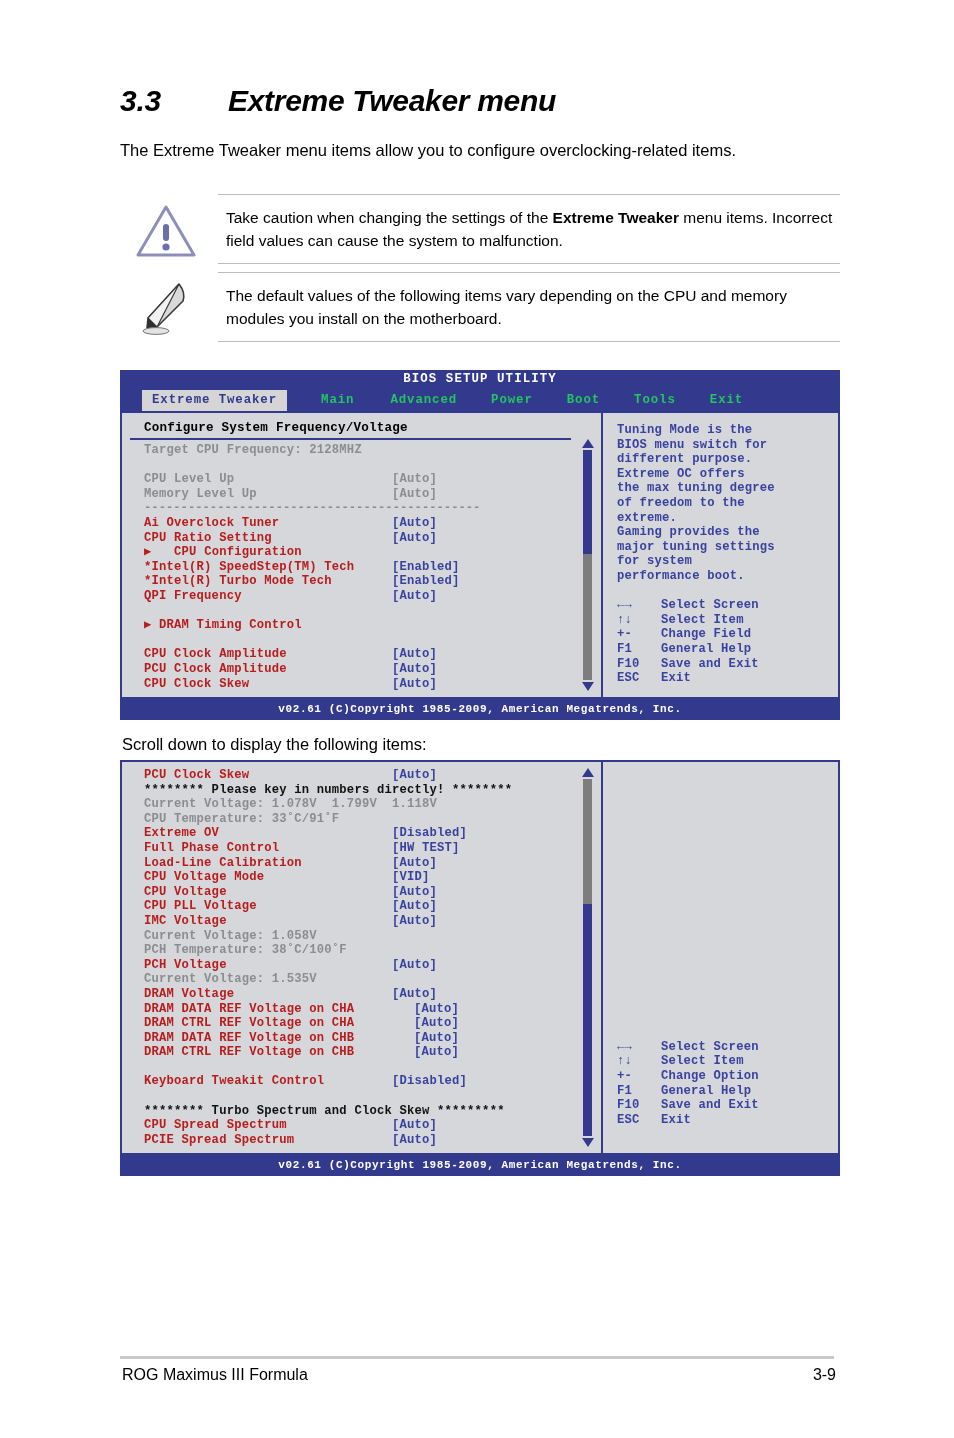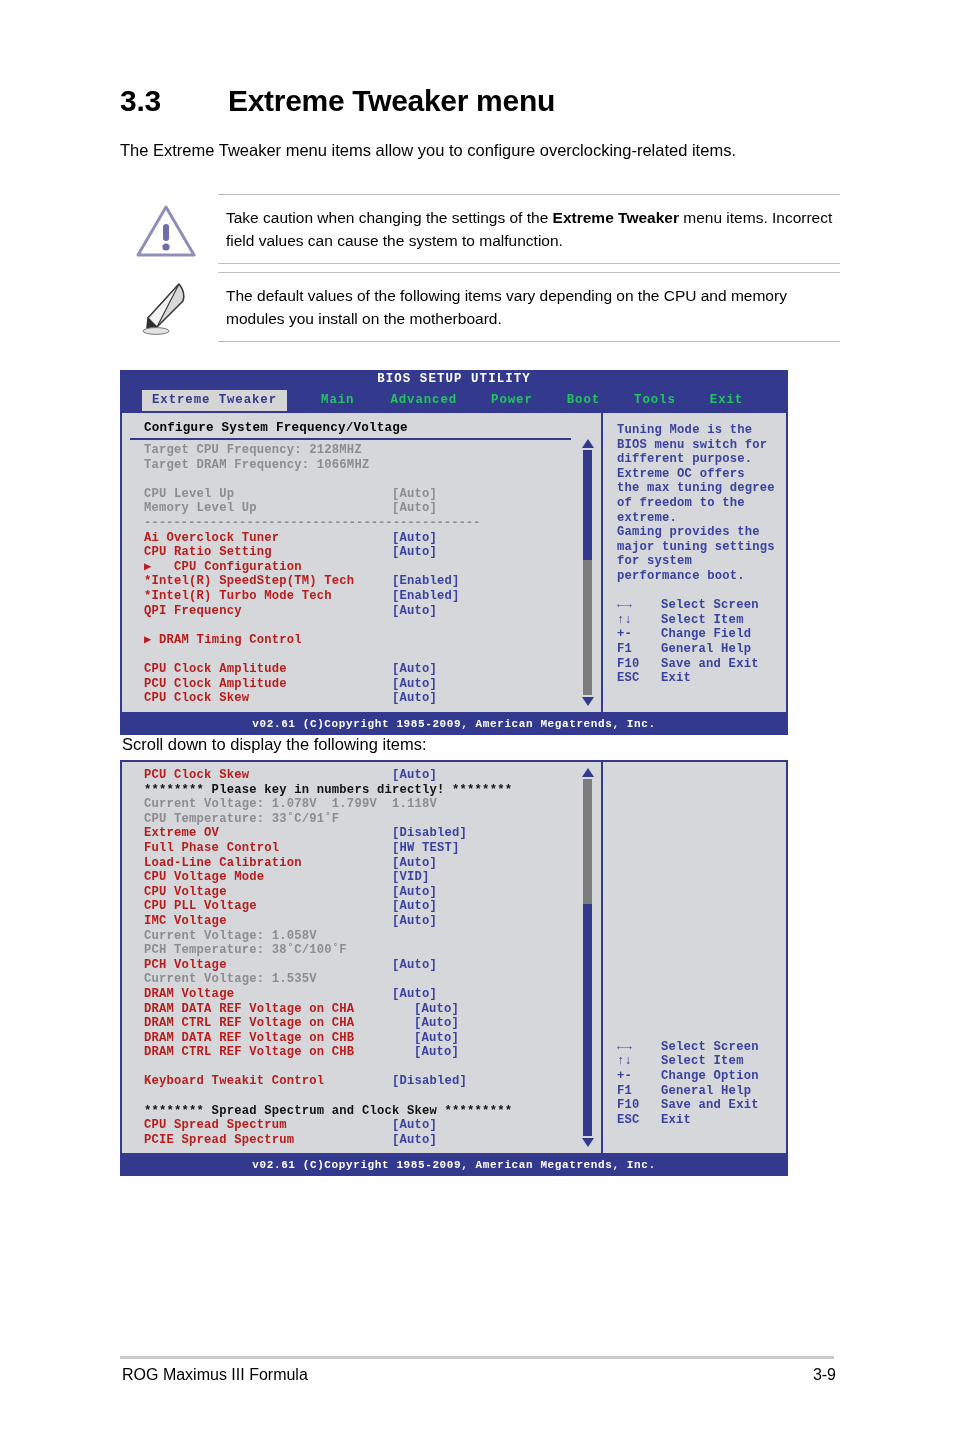--- a/index.html
+++ b/index.html
@@ -27,20 +27,21 @@
   
   .heading {
     position: absolute;
     left: 120px;
     top: 84px;
     display: flex;
     align-items: baseline;
     font-size: 30px;
     font-weight: bold;
     letter-spacing: -0.3px;
+    font-style: italic;
   }
   .heading .num { width: 108px; }
   .heading .ttl { white-space: nowrap; }
 
   
   .intro {
     position: absolute;
     left: 120px;
     top: 138px;
     width: 690px;
@@ -76,21 +77,21 @@
   #callout-warning { top: 194px; }
   #callout-note { top: 272px; }
 
   .warn-svg { margin-top: 10px; }
   .note-svg { margin-top: 8px; }
 
   
   .bios {
     position: absolute;
     left: 120px;
-    width: 668px;
+    width: 720px;
     background: #ffffff;
     font-family: "Liberation Mono", "DejaVu Sans Mono", monospace;
     font-size: 12.2px;
     letter-spacing: 0.2px;
   }
   #bios-screen-1 { top: 370px; }
   #bios-screen-2 { top: 760px; }
 
   .bios-titlebar {
     background: #333a8e;
@@ -310,21 +311,20 @@
         <div class="bios-tab" style="padding-left:24px">Boot</div>
         <div class="bios-tab" style="padding-left:24px">Tools</div>
         <div class="bios-tab" style="padding-left:24px">Exit</div>
       </div>
     </div>
     <div class="bios-body">
       <div class="bios-main">
         <div class="bios-section-title">Configure System Frequency/Voltage</div>
         <div id="s1-rows">
             <div class="row dim"><span class="lbl col-a">Target CPU Frequency: 2128MHZ</span></div>
-            <div class="row dim"><span class="lbl col-a">Target DRAM Frequency: 1066MHZ</span></div>
             <div class="row spacer"></div>
             <div class="row dim"><span class="lbl col-a">CPU Level Up</span><span class="val">[Auto]</span></div>
             <div class="row dim"><span class="lbl col-a">Memory Level Up</span><span class="val">[Auto]</span></div>
             <div class="row dash"><span>----------------------------------------------</span></div>
             <div class="row"><span class="lbl col-a">Ai Overclock Tuner</span><span class="val">[Auto]</span></div>
             <div class="row"><span class="lbl col-a">CPU Ratio Setting</span><span class="val">[Auto]</span></div>
             <div class="row"><span class="lbl col-a">▶   CPU Configuration</span></div>
             <div class="row"><span class="lbl col-a">*Intel(R) SpeedStep(TM) Tech</span><span class="val">[Enabled]</span></div>
             <div class="row"><span class="lbl col-a">*Intel(R) Turbo Mode Tech</span><span class="val">[Enabled]</span></div>
             <div class="row"><span class="lbl col-a">QPI Frequency</span><span class="val">[Auto]</span></div>
@@ -383,21 +383,21 @@
             <div class="row"><span class="lbl col-a">PCH Voltage</span><span class="val">[Auto]</span></div>
             <div class="row dim"><span class="lbl col-a">Current Voltage: 1.535V</span></div>
             <div class="row"><span class="lbl col-a">DRAM Voltage</span><span class="val">[Auto]</span></div>
             <div class="row"><span class="lbl col-a wide">DRAM DATA REF Voltage on CHA</span><span class="val">[Auto]</span></div>
             <div class="row"><span class="lbl col-a wide">DRAM CTRL REF Voltage on CHA</span><span class="val">[Auto]</span></div>
             <div class="row"><span class="lbl col-a wide">DRAM DATA REF Voltage on CHB</span><span class="val">[Auto]</span></div>
             <div class="row"><span class="lbl col-a wide">DRAM CTRL REF Voltage on CHB</span><span class="val">[Auto]</span></div>
             <div class="row spacer"></div>
             <div class="row"><span class="lbl col-a">Keyboard Tweakit Control</span><span class="val">[Disabled]</span></div>
             <div class="row spacer"></div>
-            <div class="row banner"><span>******** Spread Spectrum and Clock Skew *********</span></div>
+            <div class="row banner"><span>******** Turbo Spectrum and Clock Skew *********</span></div>
             <div class="row"><span class="lbl col-a">CPU Spread Spectrum</span><span class="val">[Auto]</span></div>
             <div class="row"><span class="lbl col-a">PCIE Spread Spectrum</span><span class="val">[Auto]</span></div>
           </div>
         <div class="scroll" id="s2-scroll" style="top:6px; bottom:6px;">
           <div class="arw up"></div>
           <div class="track">
             <div class="thumb" style="top: 35%; height: 65%;"></div>
           </div>
           <div class="arw dn"></div>
         </div>

